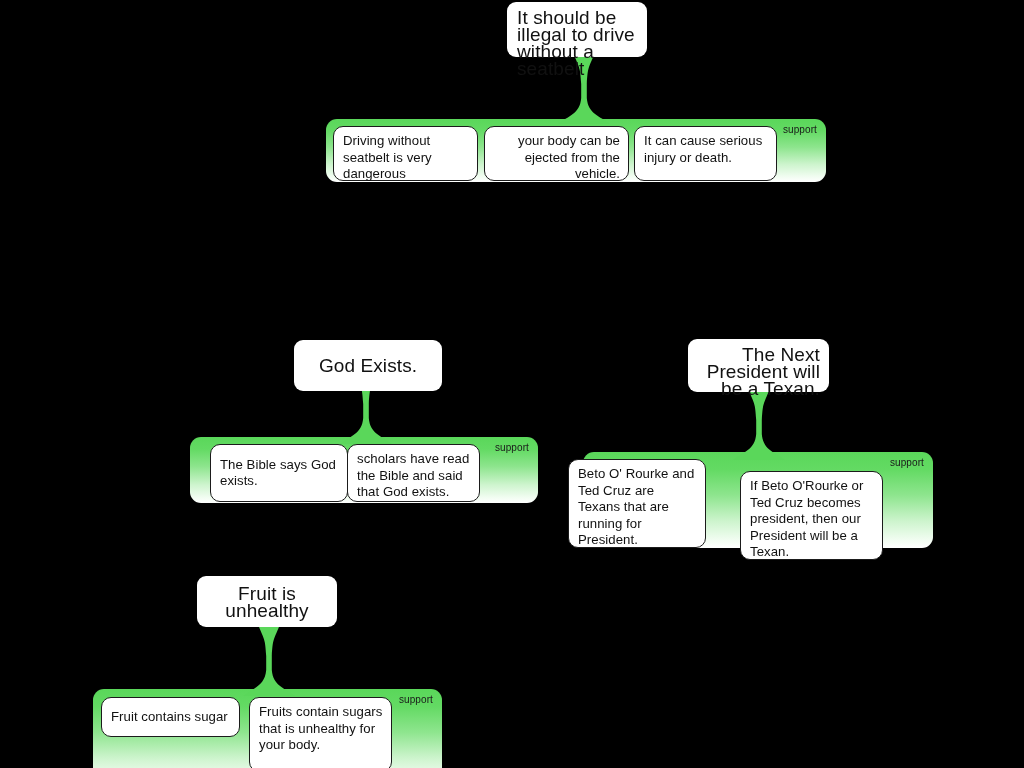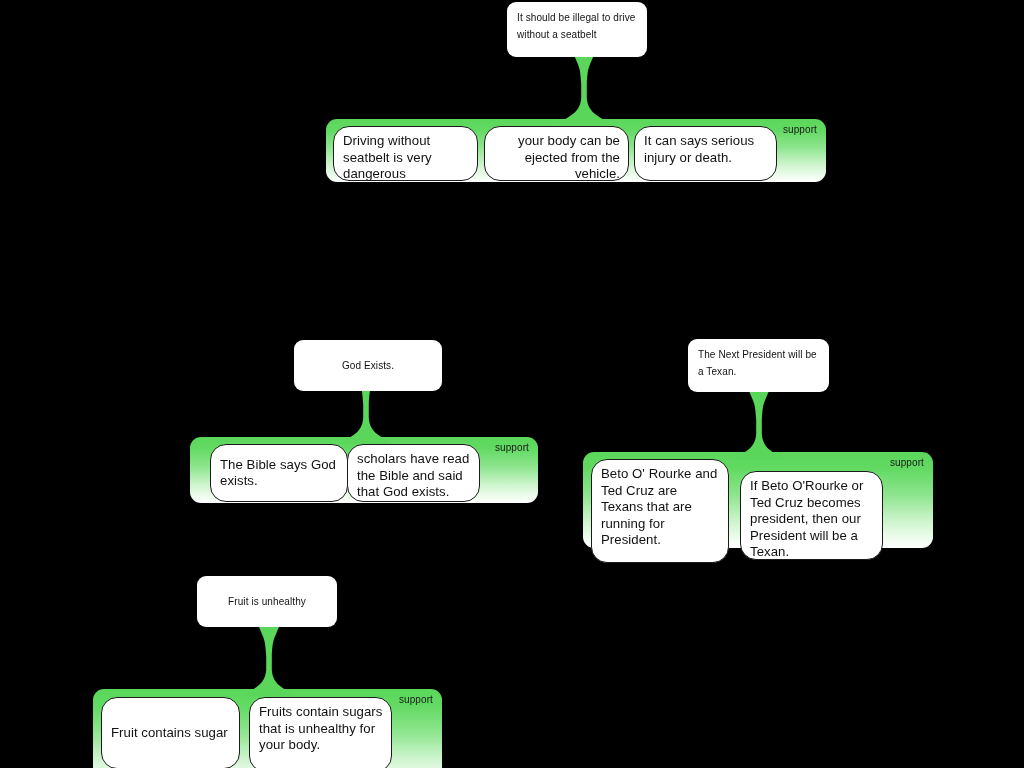--- a/index.html
+++ b/index.html
@@ -30,21 +30,21 @@
   }
 
   
   .claim-box {
     position: absolute;
     background: #ffffff;
     border-radius: 9px;
     box-sizing: border-box;
     padding: 7px 9px 7px 10px;
     color: #111111;
-    font-size: 10px;
+    font-size: 19px;
     line-height: 17px;
     letter-spacing: 0.1px;
     z-index: 4;
   }
   .claim-box.center {
     display: flex;
     align-items: center;
     justify-content: center;
     text-align: center;
     padding: 6px 10px;
@@ -74,21 +74,21 @@
     font-family: "Liberation Sans", sans-serif;
     letter-spacing: 0.1px;
     white-space: nowrap;
   }
 
   
   .reason-card {
     position: absolute;
     background: #ffffff;
     border: 1.3px solid #1b1b1b;
-    border-radius: 16px;
+    border-radius: 10px;
     box-sizing: border-box;
     padding: 6px 8px 6px 9px;
     color: #111111;
     font-size: 13.2px;
     line-height: 16.5px;
     letter-spacing: 0.05px;
     z-index: 3;
   }
   .reason-card.vcenter {
     display: flex;
@@ -114,21 +114,21 @@
       <span class="support-label" style="right:9px;">support</span>
     </div>
 
     <div class="reason-card" style="left:333px; top:126px; width:145px; height:55px;">
       <span>Driving without seatbelt is very dangerous</span>
     </div>
     <div class="reason-card" style="left:484px; top:126px; width:145px; height:55px;text-align:right;">
       <span>your body can be ejected from the vehicle.</span>
     </div>
     <div class="reason-card" style="left:634px; top:126px; width:143px; height:55px;">
-      <span>It can says serious injury or death.</span>
+      <span>It can cause serious injury or death.</span>
     </div>
   </div>
 
   <div class="cluster">
 
     <svg class="stem" style="left:340px; top:370px; width:52px; height:76px;" viewBox="0 0 52 76">
       <path d="M14,0 C22,20 22,16 23.2,34 L23.2,48 C22,64 10,66 0,74 L52,74 C42,66 30,64 28.8,48 L28.8,34 C30,16 30,20 38,0 Z" fill="#5ad75a"></path>
     </svg>
 
     <div class="claim-box center" style="left:294px; top:340px; width:148px; height:51px;">
@@ -146,51 +146,51 @@
       <span>scholars have read the Bible and said that God exists.</span>
     </div>
   </div>
 
   <div class="cluster">
 
     <svg class="stem" style="left:733px; top:386px; width:52px; height:76px;" viewBox="0 0 52 76">
       <path d="M14,0 C22,20 22,16 23.2,34 L23.2,48 C22,64 10,66 0,74 L52,74 C42,66 30,64 28.8,48 L28.8,34 C30,16 30,20 38,0 Z" fill="#5ad75a"></path>
     </svg>
 
-    <div class="claim-box" style="left:688px; top:339px; width:141px; height:53px;">
+    <div class="claim-box" style="left:688px; top:339px; width:141px; height:53px;text-align:right;">
       <span>The Next President will be a Texan.</span>
     </div>
 
     <div class="support-panel" style="left:583px; top:452px; width:350px; height:96px;">
       <span class="support-label" style="right:9px;">support</span>
     </div>
 
-    <div class="reason-card" style="left:591px; top:459px; width:138px; height:104px;">
+    <div class="reason-card" style="left:568px; top:459px; width:138px; height:89px;">
       <span>Beto O' Rourke and Ted Cruz are Texans that are running for President.</span>
     </div>
     <div class="reason-card" style="left:740px; top:471px; width:143px; height:89px;">
       <span>If Beto O'Rourke or Ted Cruz becomes president, then our President will be a Texan.</span>
     </div>
   </div>
 
   <div class="cluster">
 
     <svg class="stem" style="left:243px; top:622px; width:52px; height:76px;" viewBox="0 0 52 76">
       <path d="M14,0 C22,20 22,16 23.2,34 L23.2,48 C22,64 10,66 0,74 L52,74 C42,66 30,64 28.8,48 L28.8,34 C30,16 30,20 38,0 Z" fill="#5ad75a"></path>
     </svg>
 
-    <div class="claim-box center" style="left:197px; top:576px; width:140px; height:51px;text-align:right;">
+    <div class="claim-box center" style="left:197px; top:576px; width:140px; height:51px;">
       <span>Fruit is unhealthy</span>
     </div>
 
     <div class="support-panel" style="left:93px; top:689px; width:349px; height:96px;">
       <span class="support-label" style="right:9px;">support</span>
     </div>
 
-    <div class="reason-card vcenter" style="left:101px; top:697px; width:139px; height:72px;">
+    <div class="reason-card vcenter" style="left:101px; top:697px; width:139px; height:40px;">
       <span>Fruit contains sugar</span>
     </div>
     <div class="reason-card" style="left:249px; top:697px; width:143px; height:75px;">
       <span>Fruits contain sugars that is unhealthy for your body.</span>
     </div>
   </div>
 
 </div>
 
 </body></html>

